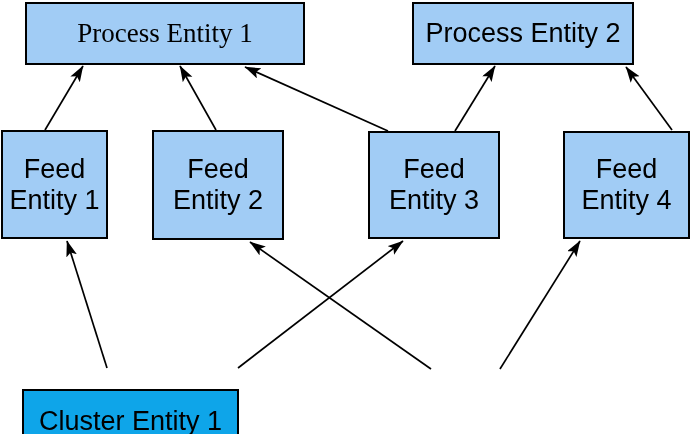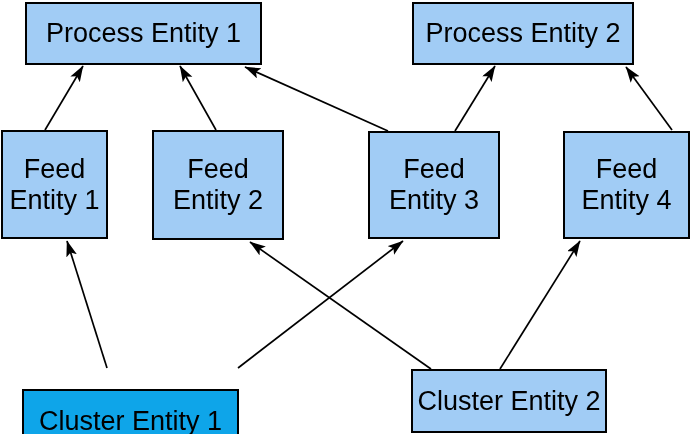--- a/index.html
+++ b/index.html
@@ -51,26 +51,25 @@
         <line x1="388" y1="131" x2="245" y2="67" stroke="#000000" marker-end="url(#arrowhead)"></line>
         <line x1="455" y1="131" x2="495" y2="66" stroke="#000000" marker-end="url(#arrowhead)"></line>
         <line x1="672" y1="130" x2="626" y2="67" stroke="#000000" marker-end="url(#arrowhead)"></line>
         <line x1="107" y1="368" x2="67" y2="241" stroke="#000000" marker-end="url(#arrowhead)"></line>
         <line x1="238" y1="368" x2="403" y2="241" stroke="#000000" marker-end="url(#arrowhead)"></line>
         <line x1="431" y1="369" x2="250" y2="242" stroke="#000000" marker-end="url(#arrowhead)"></line>
         <line x1="500" y1="369" x2="580" y2="241" stroke="#000000" marker-end="url(#arrowhead)"></line>
       </g>
   </svg>
 
-  <div class="node" style="left: 25px; top: 2px; width: 237px; height: 63px; background: rgb(161, 204, 245); border-color: rgb(0, 0, 0); color: rgb(0, 0, 0);">Process Entity 1</div>
+  <div class="node" style="left: 25px; top: 2px; width: 280px; height: 63px; background: rgb(161, 204, 245); border-color: rgb(0, 0, 0); color: rgb(0, 0, 0); font-family: Liberation Serif, serif;">Process Entity 1</div>
   <div class="node" style="left: 412px; top: 2px; width: 222px; height: 63px; background: rgb(161, 204, 245); border-color: rgb(0, 0, 0); color: rgb(0, 0, 0);">Process Entity 2</div>
   <div class="node" style="left: 1px; top: 130px; width: 107px; height: 109px; background: rgb(161, 204, 245); border-color: rgb(0, 0, 0); color: rgb(0, 0, 0);">Feed
 Entity 1</div>
   <div class="node" style="left: 152px; top: 130px; width: 132px; height: 110px; background: rgb(161, 204, 245); border-color: rgb(0, 0, 0); color: rgb(0, 0, 0);">Feed
 Entity 2</div>
   <div class="node" style="left: 368px; top: 131px; width: 132px; height: 108px; background: rgb(161, 204, 245); border-color: rgb(0, 0, 0); color: rgb(0, 0, 0);">Feed
 Entity 3</div>
   <div class="node" style="left: 563px; top: 131px; width: 127px; height: 108px; background: rgb(161, 204, 245); border-color: rgb(0, 0, 0); color: rgb(0, 0, 0);">Feed
 Entity 4</div>
   <div class="node" style="left: 22px; top: 368px; width: 217px; height: 64px; background: #0ea5e9; border-color: rgb(0, 0, 0); color: rgb(0, 0, 0); margin-top: 21px;">Cluster Entity 1</div>
-  <div class="node" style="left: 411px; top: 369px; width: 196px; height: 64px; background: rgb(161, 204, 245); border-color: rgb(0, 0, 0); color: rgb(0, 0, 0);">Cluster Entity 2</div>
 
 </div>
 
 </body></html>

